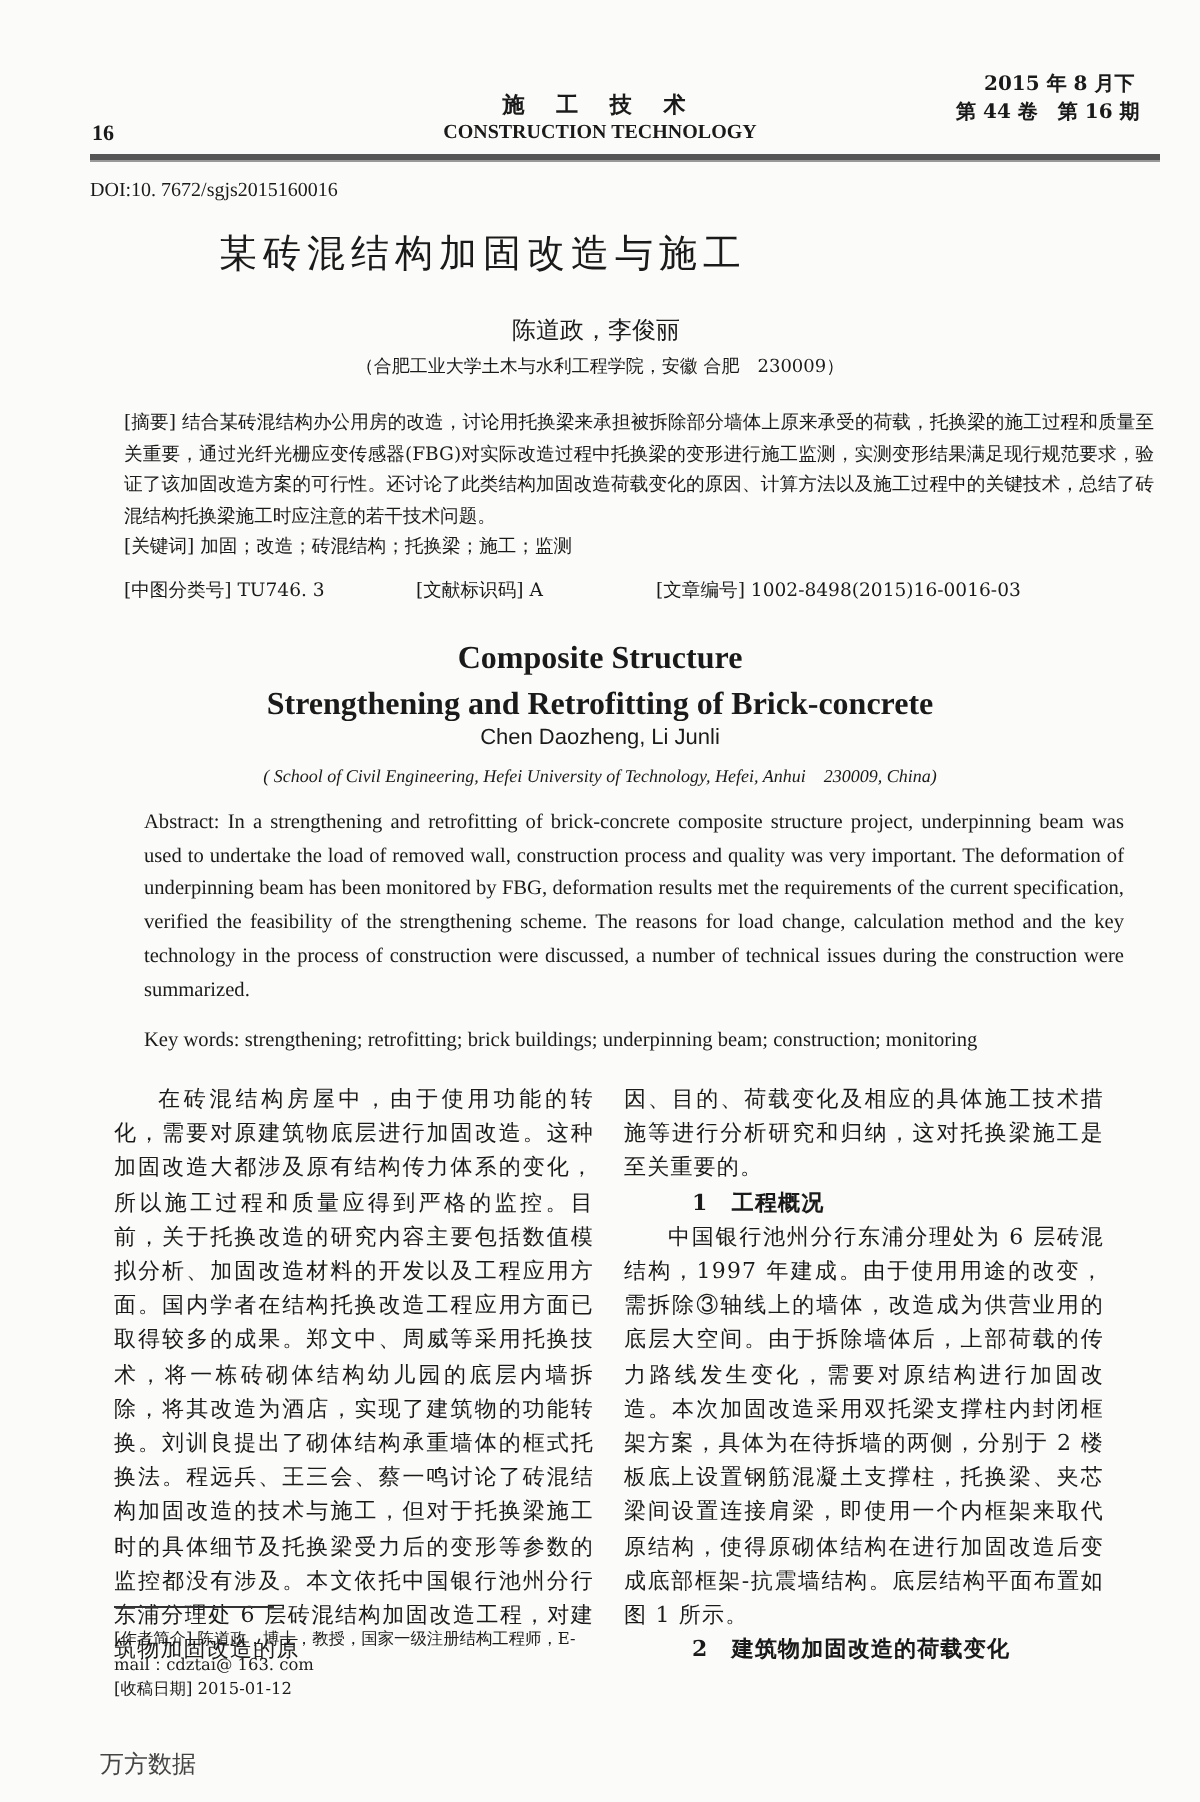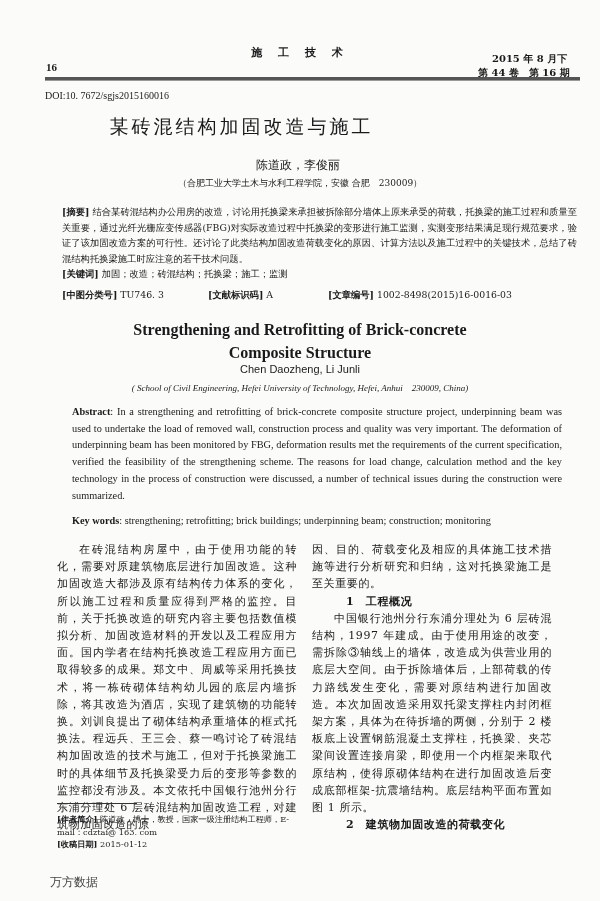--- a/index.html
+++ b/index.html
@@ -5,29 +5,29 @@
     html, body { margin: 0; padding: 0; }
     body {
       width: 600px; height: 901px; background: #fbfbf9; position: relative; overflow: hidden;
       font-family: "DejaVu Serif", serif; color: #1a1a1a;
     }
     .abs { position: absolute; }
     .hdr-center { left: 150px; width: 300px; text-align: center; top: 46px; }
     .hdr-cn { font-size: 11px; font-weight: bold; letter-spacing: 6px; line-height: 14px; }
     .hdr-en { font-size: 10px; font-family: "Liberation Serif", serif; font-weight: bold; line-height: 14px; }
     .hdr-page { left: 46px; top: 61px; font-size: 11px; font-weight: bold; font-family: "Liberation Serif", serif; }
-    .hdr-right { left: 478px; top: 52px; width: 100px; font-size: 10px; font-weight: bold; line-height: 14px; text-align: left; }
+    .hdr-right { left: 478px; top: 36px; width: 100px; font-size: 10px; font-weight: bold; line-height: 14px; text-align: left; }
     .hdr-right div:first-child { padding-left: 14px; }
     .rule { left: 45px; top: 77px; width: 535px; height: 3px; background: #555; border-bottom: 1px solid #999; }
     .doi { left: 45px; top: 90px; font-size: 10px; font-family: "Liberation Serif", serif; }
     .title-cn { left: 0; width: 483px; text-align: center; top: 114px; font-size: 19px; letter-spacing: 3px; font-family: "DejaVu Serif", serif; }
     .authors-cn { left: 0; width: 596px; text-align: center; top: 157px; font-size: 12px; }
     .affil-cn { left: 0; width: 600px; text-align: center; top: 177px; font-size: 9px; }
     .abs-cn { left: 62px; width: 515px; top: 204px; font-size: 9.3px; line-height: 15.5px; text-align: justify; }
-    .bold-label { font-weight: bold; }
+    .bold-label { font-weight: normal; }
     .clc-row { left: 62px; top: 289px; width: 515px; font-size: 9.3px; }
     .clc-row span.cell { position: absolute; white-space: nowrap; }
     .title-en { left: 0; width: 600px; text-align: center; top: 318px; font-size: 16px; font-weight: bold; font-family: "Liberation Serif", serif; line-height: 23px; }
     .authors-en { left: 0; width: 600px; text-align: center; top: 363px; font-size: 11px; font-family: "Liberation Sans", sans-serif; }
     .affil-en { left: 0; width: 600px; text-align: center; top: 382px; font-size: 9px; font-style: italic; font-family: "Liberation Serif", serif; }
     .abs-en { left: 72px; width: 490px; top: 404px; font-size: 10.3px; line-height: 16.7px; text-align: justify; font-family: "Liberation Serif", serif; }
     .kw-en { left: 72px; width: 500px; top: 515px; font-size: 10.3px; font-family: "Liberation Serif", serif; }
     .col { font-size: 11px; line-height: 17.2px; text-align: justify; letter-spacing: 0.6px; }
     .col-left { left: 57px; width: 240px; top: 541px; }
     .col-right { left: 312px; width: 240px; top: 541px; }
@@ -35,20 +35,21 @@
     .sec-head { font-weight: bold; margin-left: 34px; }
     .foot-rule { left: 57px; top: 803px; width: 80px; height: 1px; background: #333; }
     .footnote { left: 57px; top: 813px; width: 250px; font-size: 8.2px; line-height: 12.5px; }
     .watermark { left: 50px; top: 874px; font-size: 12px; color: #444; font-family: "DejaVu Sans", sans-serif; }
   </style>
 </head>
 <body>
 
 <div class="abs hdr-center">
   <div class="hdr-cn">施 工 技 术</div>
+  <div class="hdr-en">CONSTRUCTION TECHNOLOGY</div>
 </div>
 <div class="abs hdr-page">16</div>
 <div class="abs hdr-right">
   <div>2015 年 8 月下</div>
   <div>第 44 卷　第 16 期</div>
 </div>
 <div class="abs rule"></div>
 
 <div class="abs doi">DOI:10. 7672/sgjs2015160016</div>
 
@@ -72,22 +73,22 @@
     <span class="bold-label">[文献标识码]</span>
     <span>A</span>
   </span>
   <span class="cell" style="left:266px">
     <span class="bold-label">[文章编号]</span>
     <span>1002-8498(2015)16-0016-03</span>
   </span>
 </div>
 
 <div class="abs title-en">
+  <div>Composite Structure</div>
   <div>Strengthening and Retrofitting of Brick-concrete</div>
-  <div>Composite Structure</div>
 </div>
 <div class="abs authors-en">Chen Daozheng, Li Junli</div>
 <div class="abs affil-en">( School of Civil Engineering, Hefei University of Technology, Hefei, Anhui　230009, China)</div>
 
 <div class="abs abs-en">
   <span class="bold-label">Abstract</span><span>: In a strengthening and retrofitting of brick-concrete composite structure project, underpinning beam was used to undertake the load of removed wall, construction process and quality was very important. The deformation of underpinning beam has been monitored by FBG, deformation results met the requirements of the current specification, verified the feasibility of the strengthening scheme. The reasons for load change, calculation method and the key technology in the process of construction were discussed, a number of technical issues during the construction were summarized.</span>
 </div>
 <div class="abs kw-en">
   <span class="bold-label">Key words</span><span>: strengthening; retrofitting; brick buildings; underpinning beam; construction; monitoring</span>
 </div>

